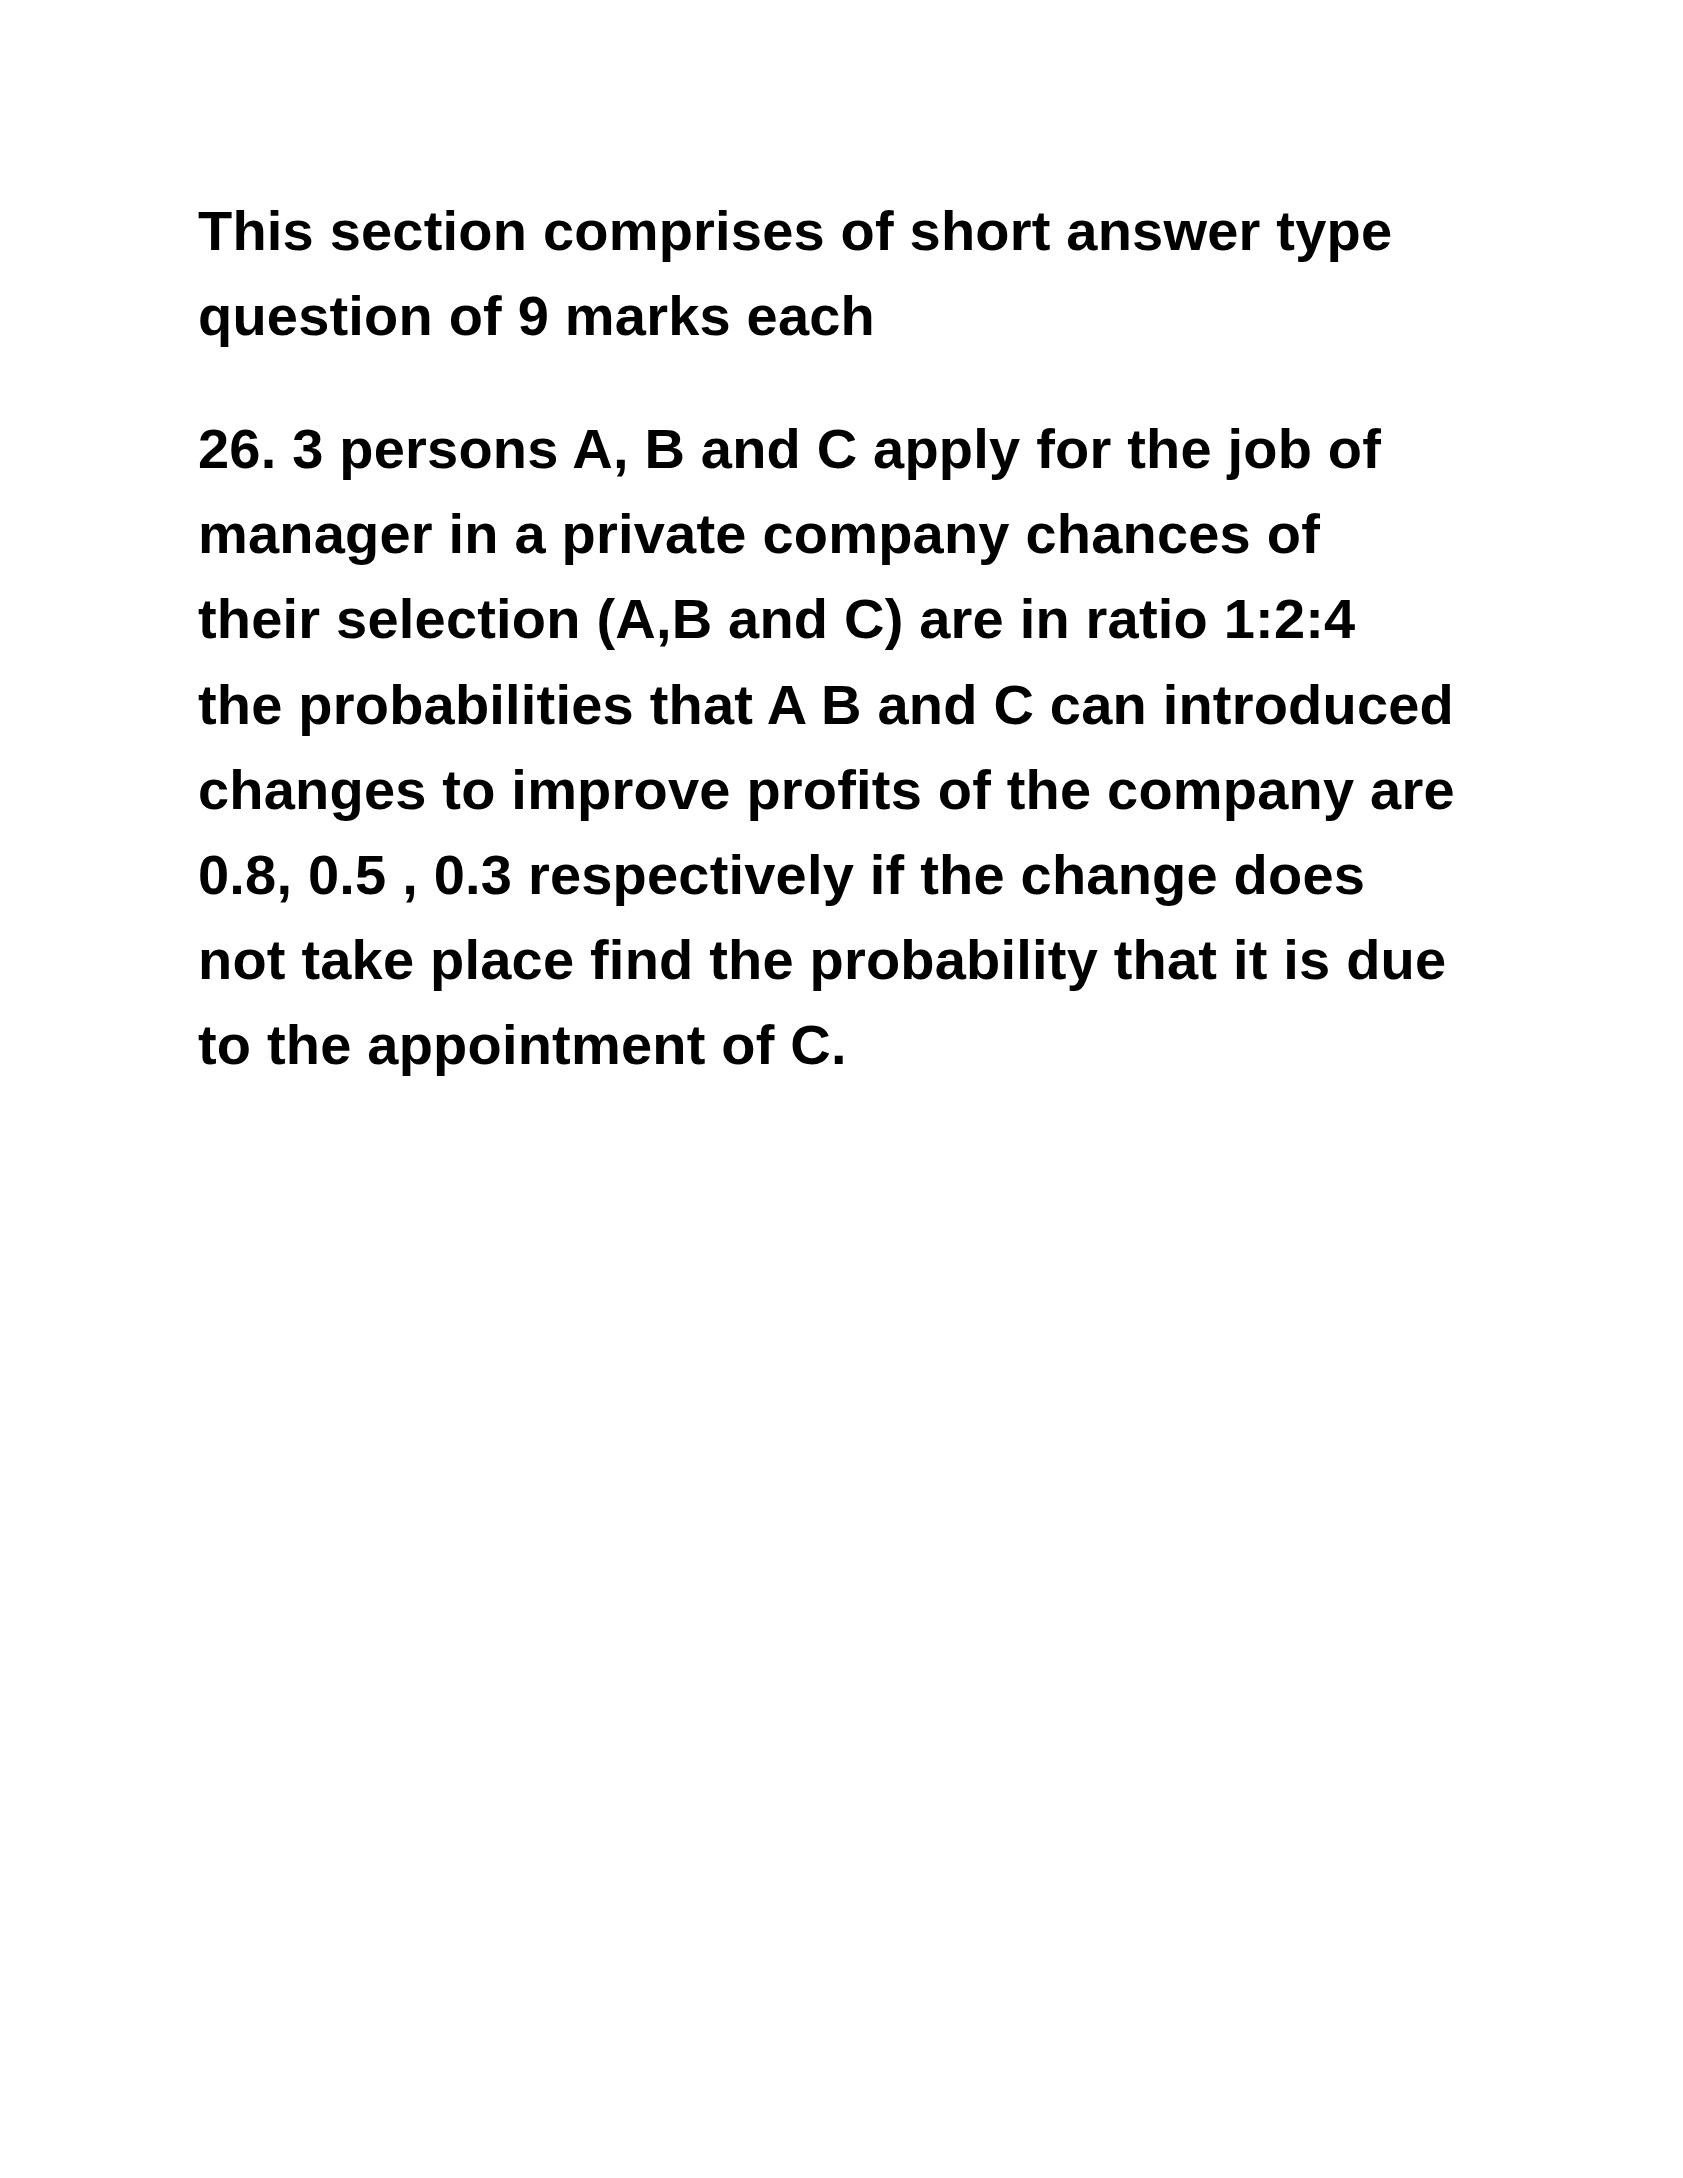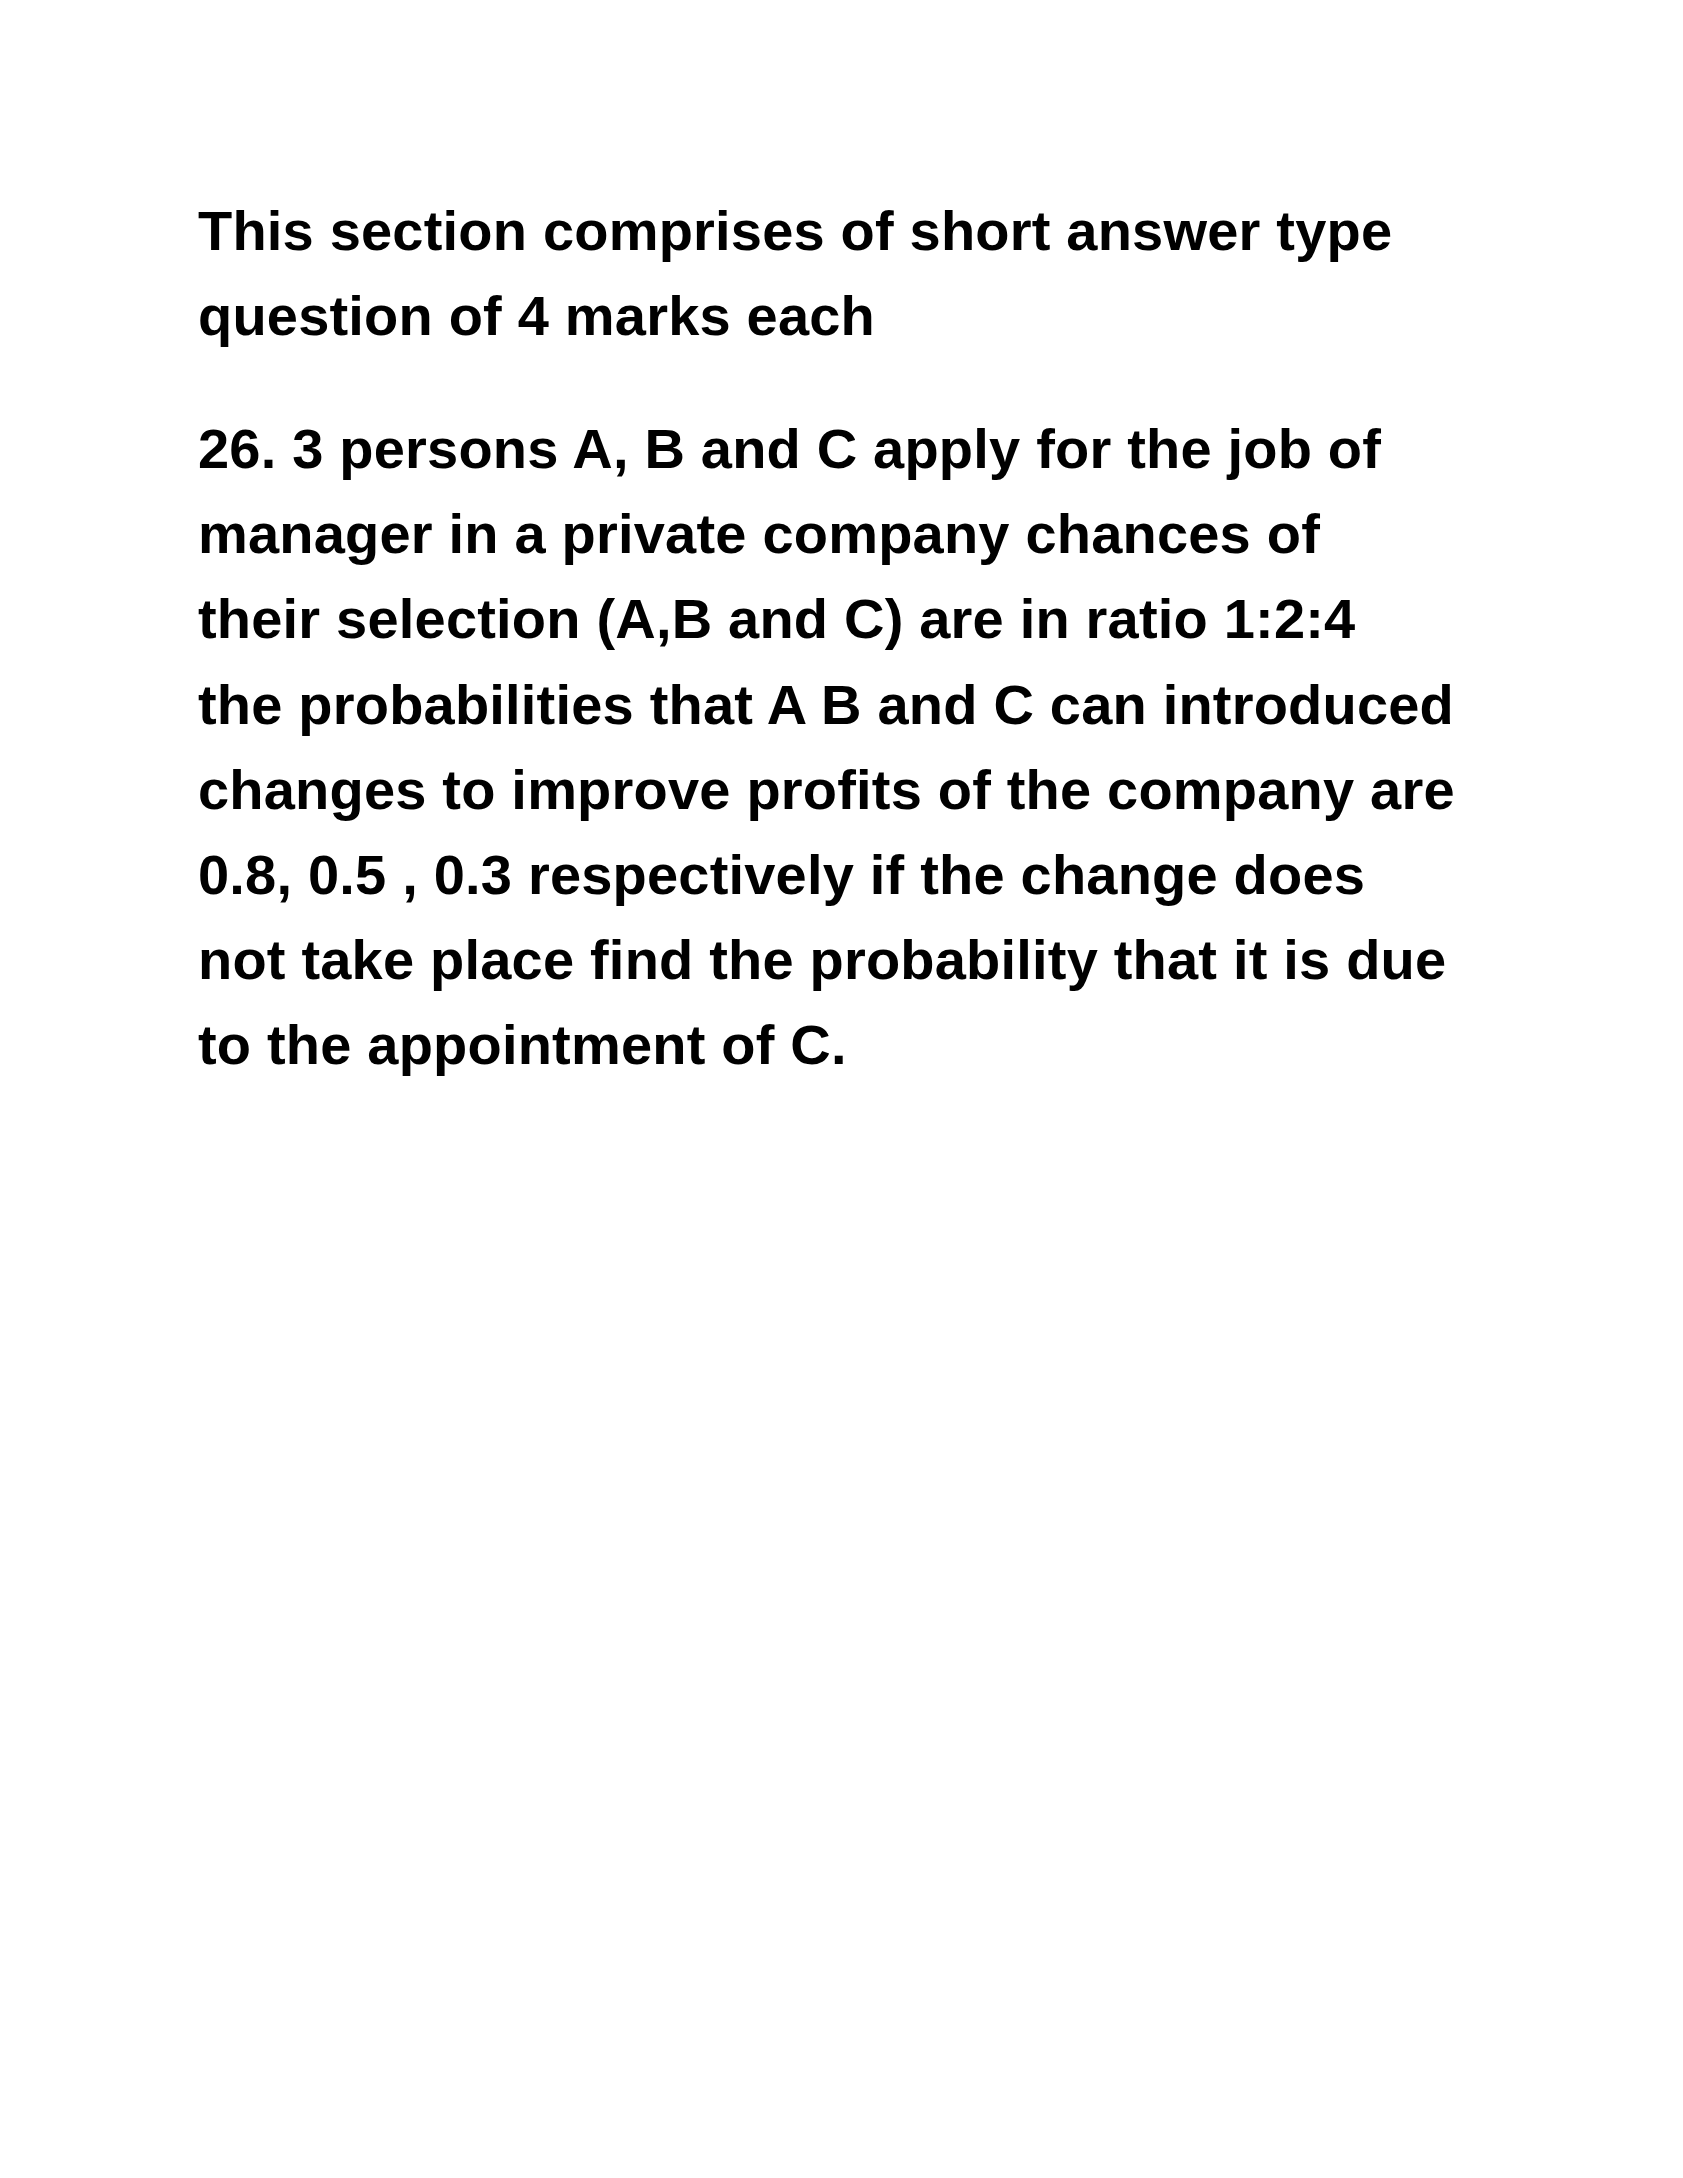--- a/index.html
+++ b/index.html
@@ -39,17 +39,17 @@
   }
   .para-question {
     max-width: 1257px;
   }
 </style>
 </head>
 <body>
 
 <div class="page">
   <div class="doc-body">
-    <p class="para para-heading">This section comprises of short answer type question of 4 marks each</p>
+    <p class="para para-heading">This section comprises of short answer type question of 9 marks each</p>
     <p class="para para-question">26. 3 persons A, B and C apply for the job of manager in a private company chances of their selection (A,B and C) are in ratio 1:2:4 the probabilities that A B and C can introduced changes to improve profits of the company are 0.8, 0.5 , 0.3 respectively if the change does not take place find the probability that it is due to the appointment of C.</p>
   </div>
 </div>
 
 
 </body></html>

